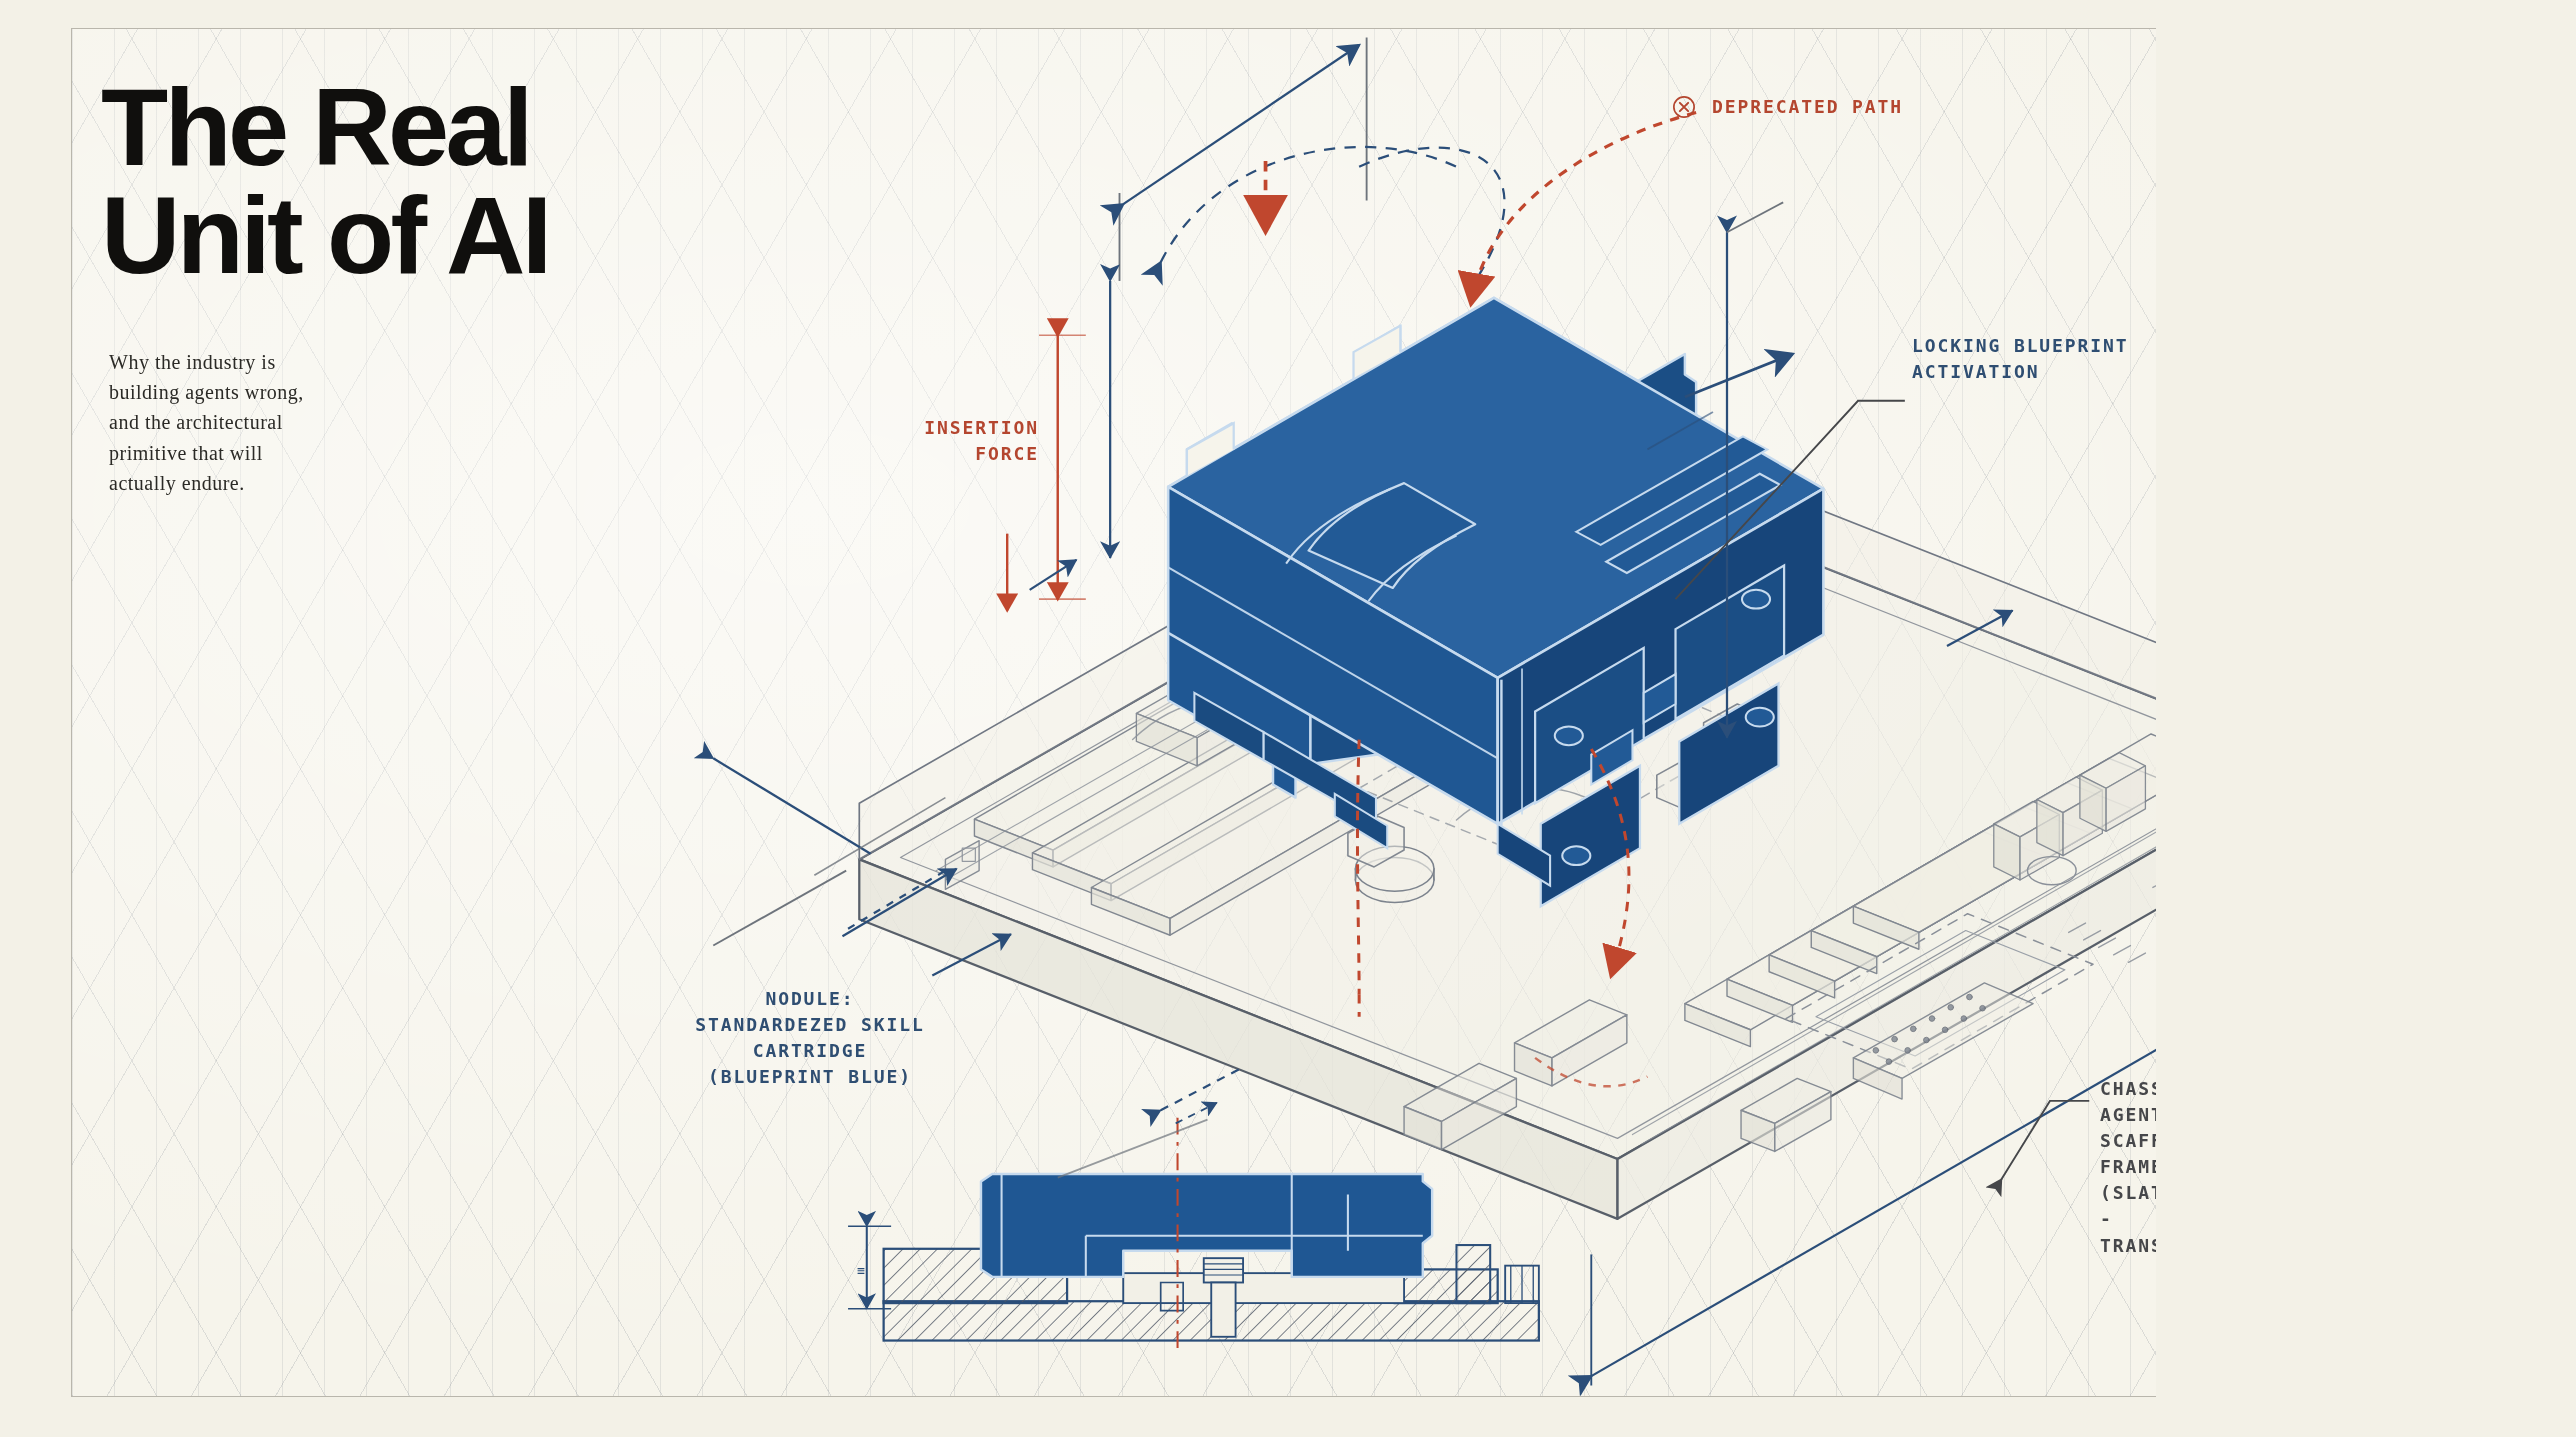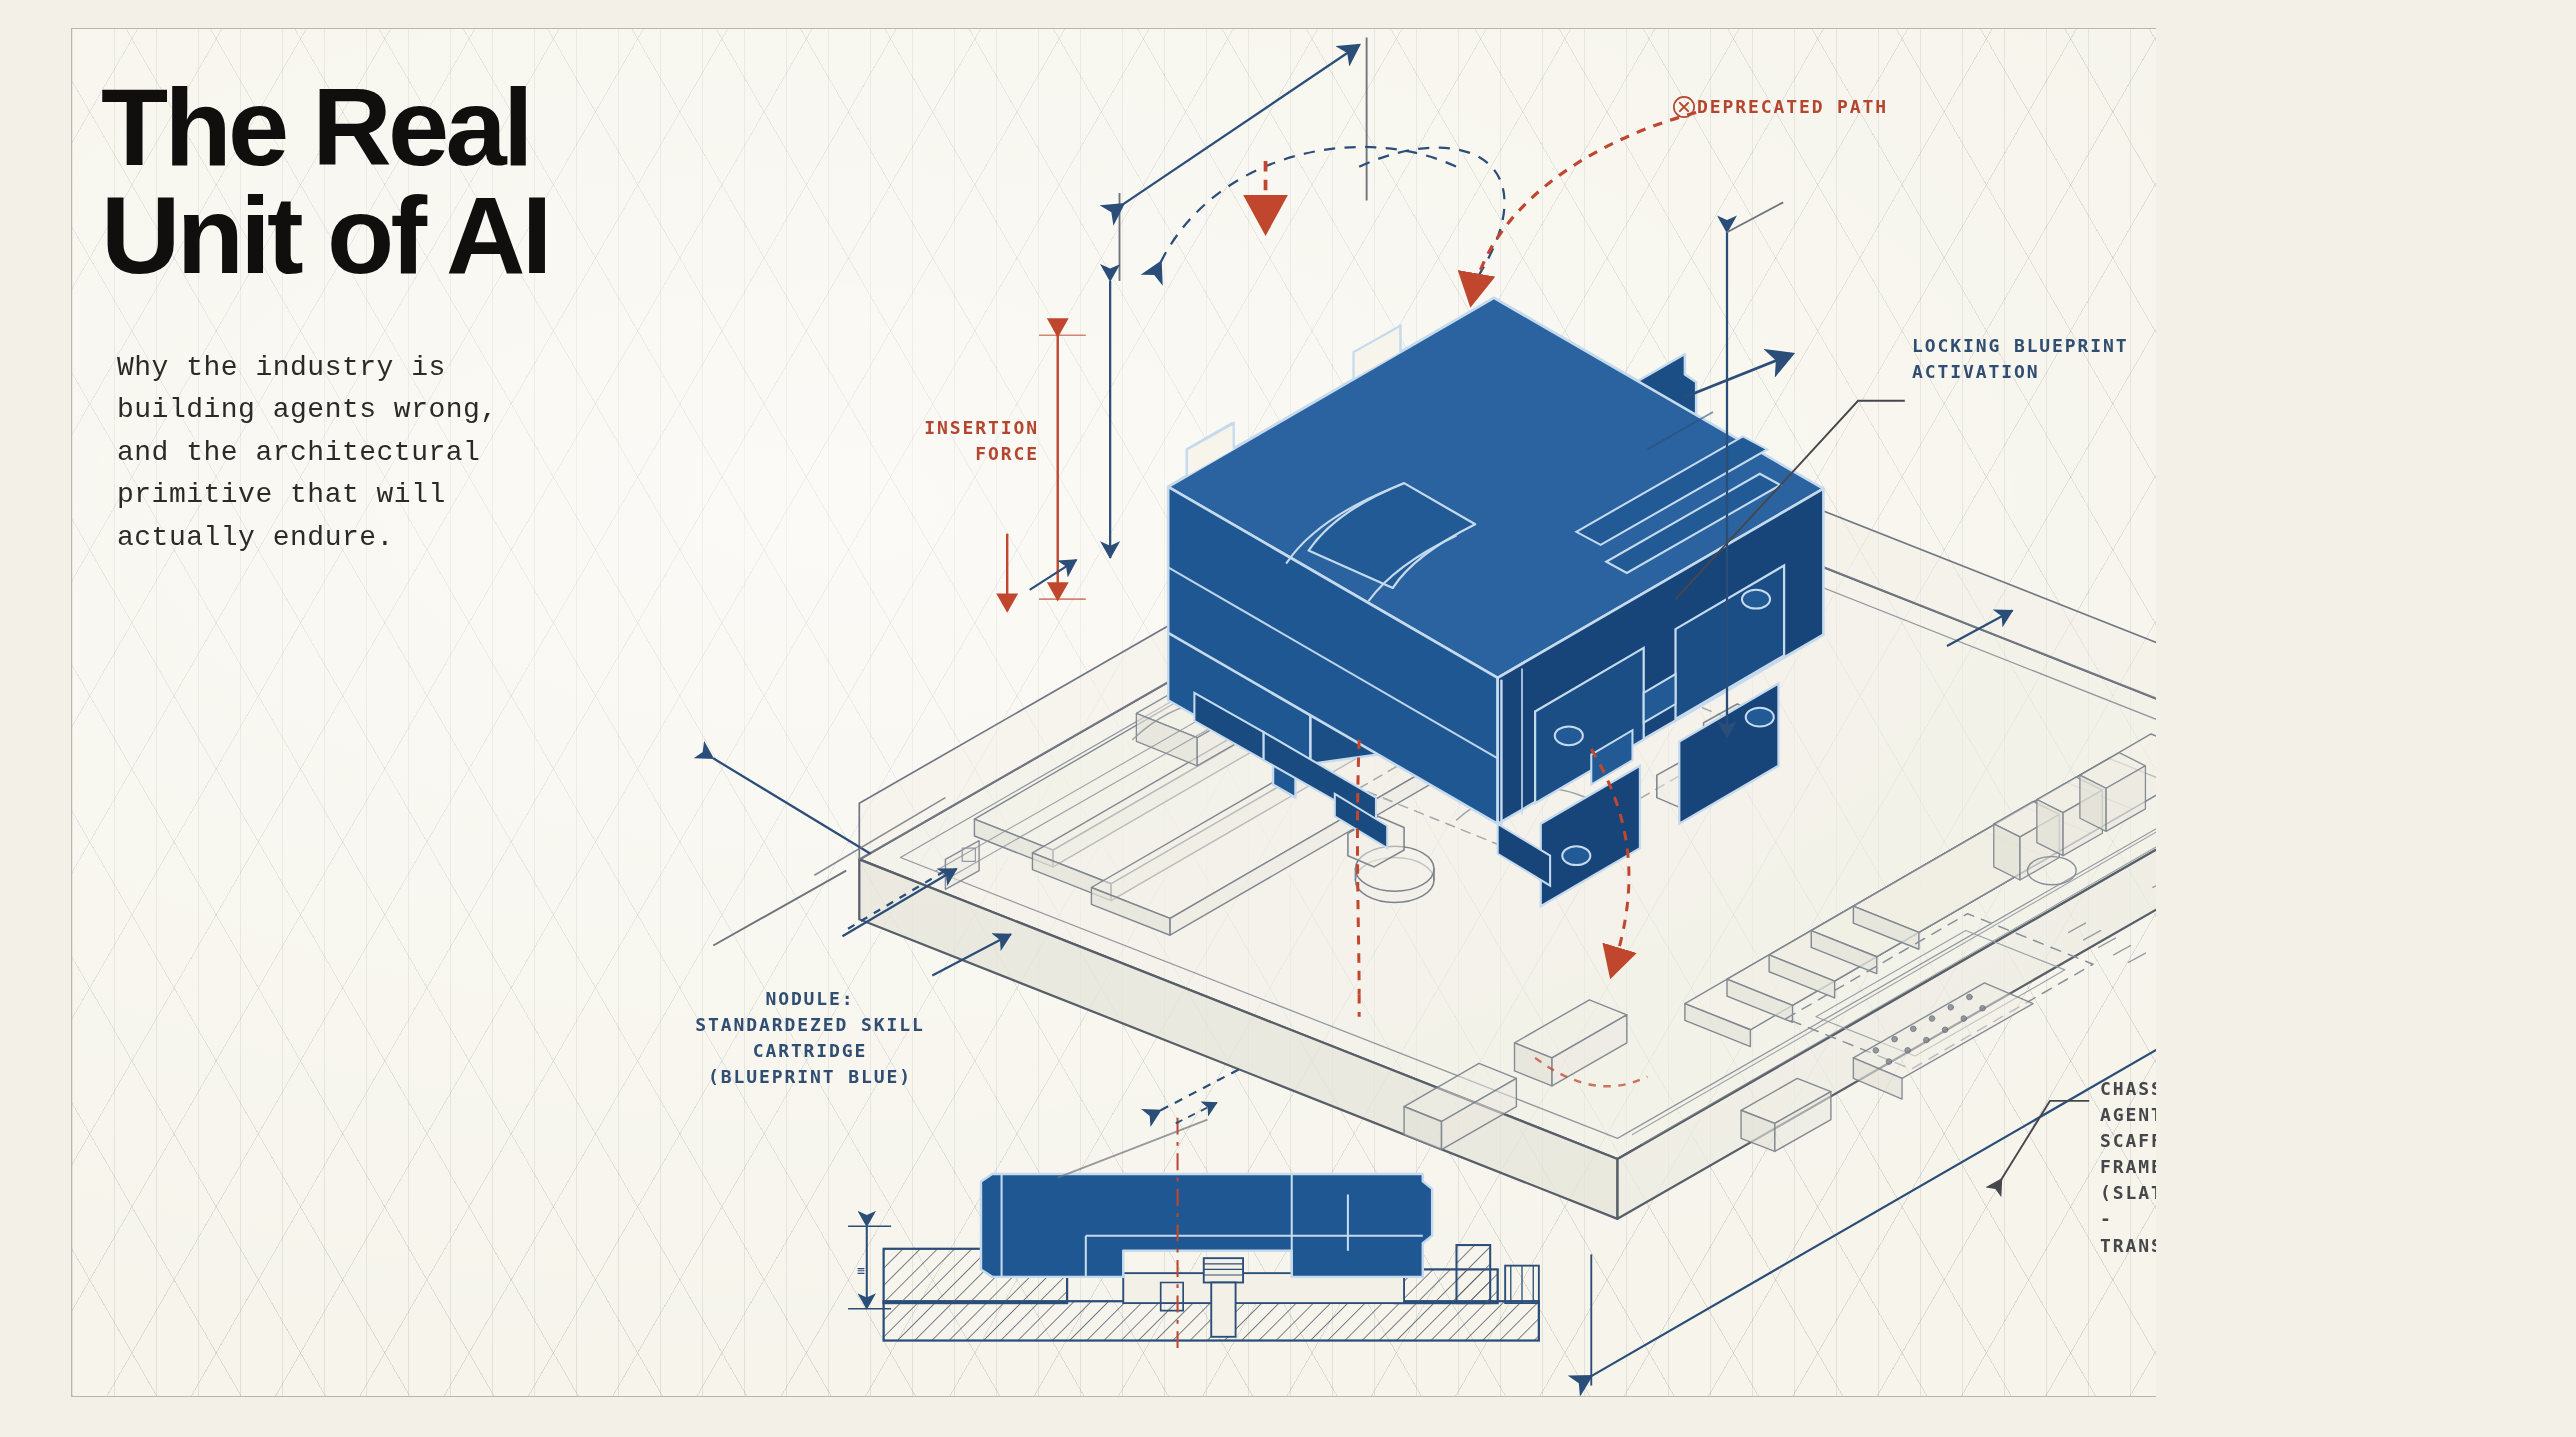--- a/index.html
+++ b/index.html
@@ -42,23 +42,23 @@
     font-family:"Liberation Sans",sans-serif;
     font-weight:700;
     font-size:110px;
     line-height:.98;
     letter-spacing:-3.7px;
     color:#100F0D;
     margin:0;
     white-space:pre-line;
   }
   .subtitle{
-    margin:58px 0 0 16px;
-    font-family:Liberation Mono, monospace;
-    font-size:28px;
+    margin:58px 0 0 8px;
+    font-family:Liberation Serif, serif;
+    font-size:20px;
     line-height:1.52;
     color:#2B2A26;
     letter-spacing:0.5px;
     white-space:pre-line;
   }
 
   
   svg.draw{position:absolute;left:0;top:0;width:2576px;height:1438px;overflow:visible;}
 
   
@@ -74,21 +74,21 @@
   }
   .lbl.red{color:#B4462F;}
   .lbl.gray{color:#46474A;}
   .lbl.r{text-align:right;}
   .lbl.c{text-align:center;}
   #lbl-locking{left:1912px;top:333px;}
   #lbl-insertion{left:880px;top:415px;width:159px;}
   #lbl-nodule{left:689px;top:986px;width:242px;}
   #lbl-chassis{left:2080px;top:1076px;margin-left:20px;}
 
-  .dep-wrap{position:absolute;left:1672px;top:94px;display:flex;align-items:center;gap:1px;}
+  .dep-wrap{position:absolute;left:1672px;top:94px;display:flex;align-items:center;gap:16px;}
   .xcircle{width:24px;height:24px;position:relative;}
 
   
   .footer{
     position:absolute;left:2374px;top:1400px;
     display:flex;align-items:center;gap:11.2px;
   }
   .footer-name{
     font-family:Liberation Mono, monospace;
     font-size:28px;font-weight:400;color:#1B1B1B;letter-spacing:-0.4px;

